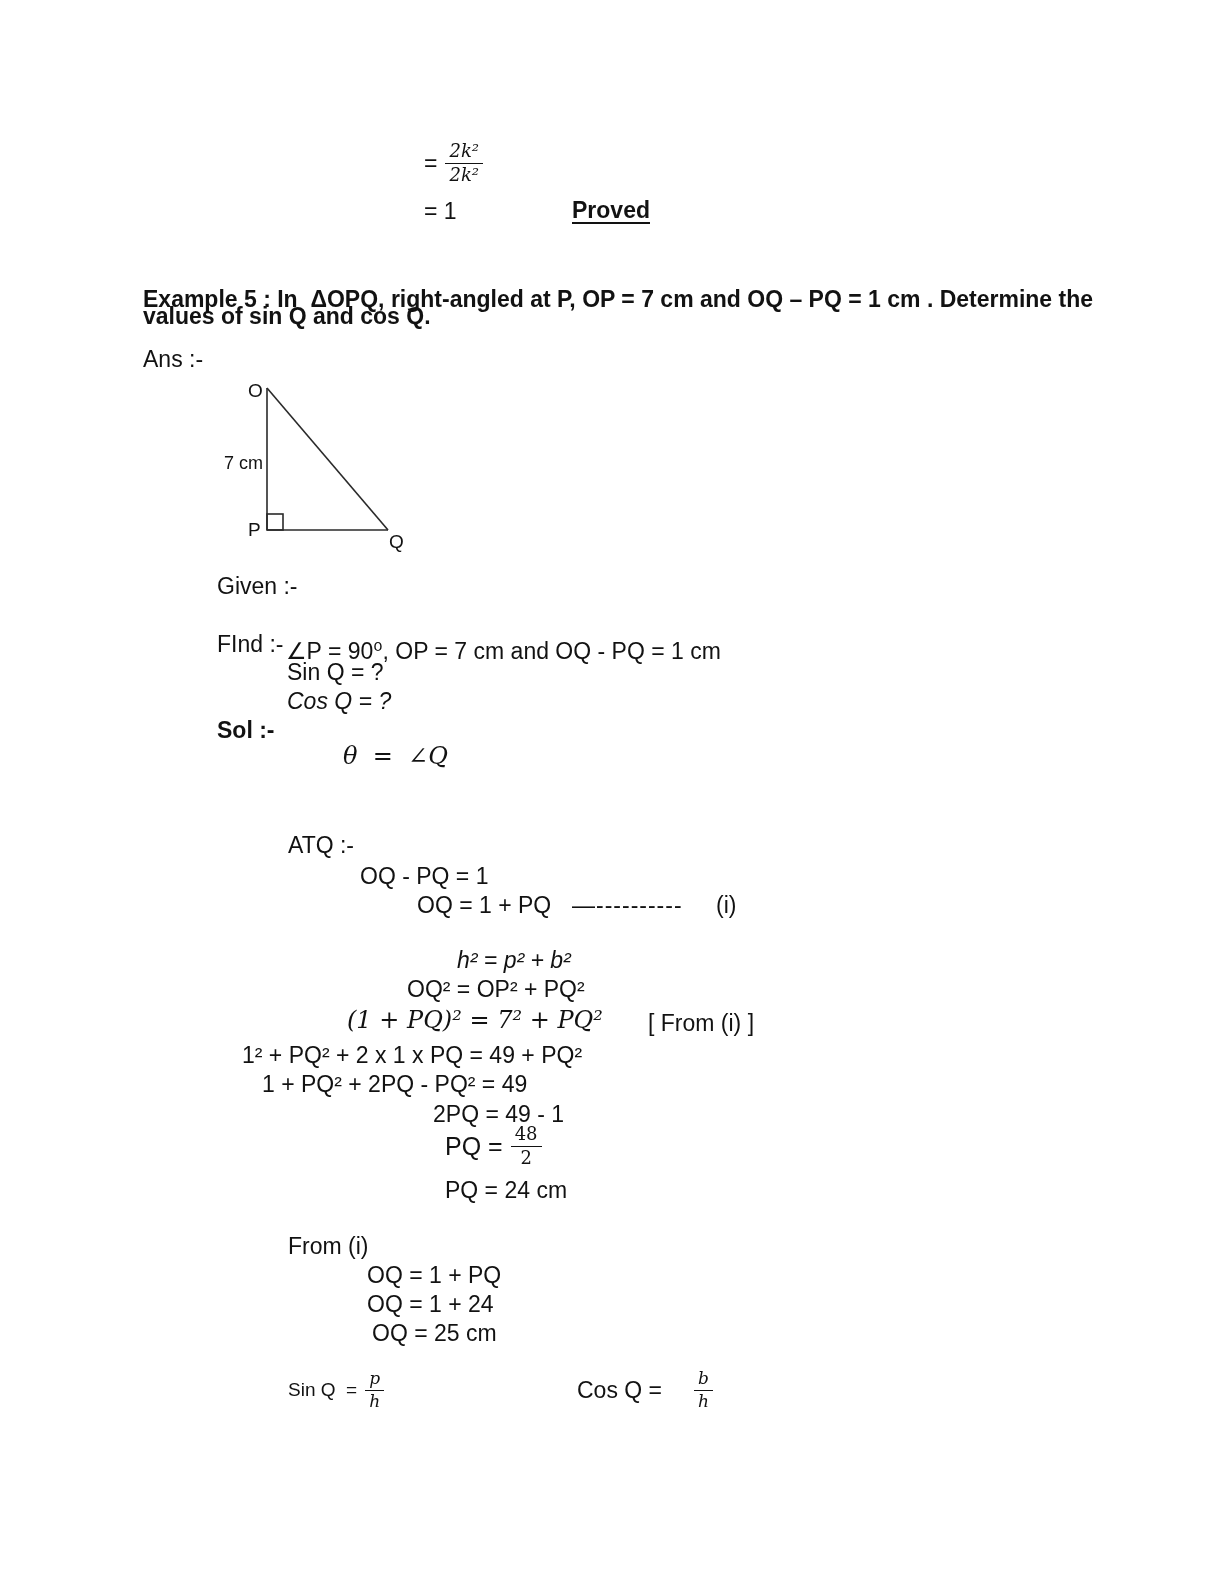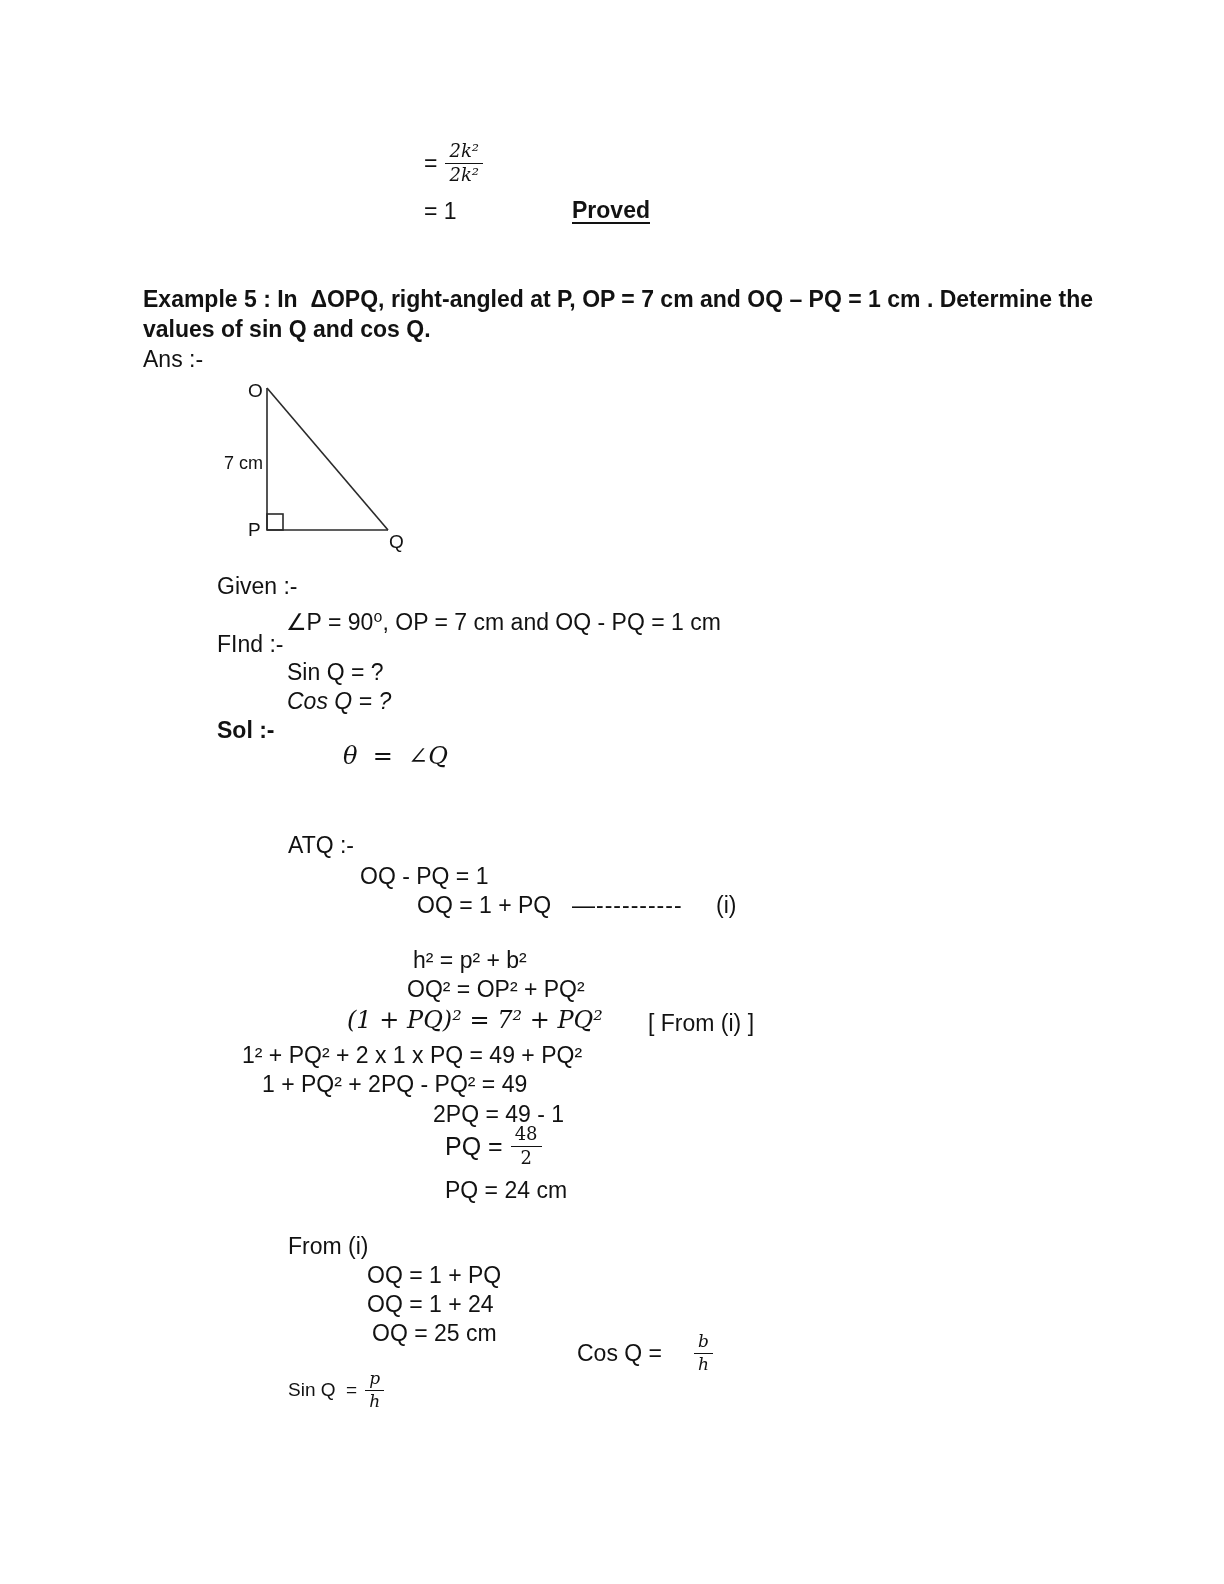--- a/index.html
+++ b/index.html
@@ -37,50 +37,50 @@
     <span style="font-size:23px;">=</span>
     <span class="frac italic">
       <span class="num">2k²</span>
       <span class="den">2k²</span>
     </span>
   </div>
   <div class="t" style="left:424px;top:197px;">= 1</div>
   <div class="t bold underline" style="left:572px;top:196px;">Proved</div>
 
   <div class="t bold" style="left:143px;top:285px;">Example 5 : In  ΔOPQ, right-angled at P, OP = 7 cm and OQ – PQ = 1 cm . Determine the</div>
-  <div class="t bold" style="left:143px;top:315px;text-align:right;">values of sin Q and cos Q.</div>
+  <div class="t bold" style="left:143px;top:302px;text-align:right;">values of sin Q and cos Q.</div>
   <div class="t" style="left:143px;top:345px;">Ans :-</div>
 
   <svg style="position:absolute;left:218px;top:374px;" width="210" height="190" viewBox="0 0 210 190">
     <line x1="49" y1="14" x2="49" y2="156" stroke="#2a2a2a" stroke-width="1.6"></line>
     <line x1="49" y1="156" x2="170" y2="156" stroke="#2a2a2a" stroke-width="1.6"></line>
     <line x1="49" y1="14" x2="170" y2="156" stroke="#2a2a2a" stroke-width="1.6"></line>
     <rect x="49" y="140" width="16" height="16" fill="none" stroke="#2a2a2a" stroke-width="1.6"></rect>
     <text x="30" y="23" font-size="19">O</text>
     <text x="6" y="95" font-size="18">7 cm</text>
     <text x="30" y="162" font-size="19">P</text>
     <text x="171" y="174" font-size="19">Q</text>
   </svg>
 
   <div class="t" style="left:217px;top:572px;">Given :-</div>
-  <div class="t" style="left:286px;top:608px;text-align:center;">∠P = 90⁰, OP = 7 cm and OQ - PQ = 1 cm</div>
+  <div class="t" style="left:286px;top:637px;text-align:center;">∠P = 90⁰, OP = 7 cm and OQ - PQ = 1 cm</div>
   <div class="t" style="left:217px;top:630px;">FInd :-</div>
   <div class="t" style="left:287px;top:658px;">Sin Q = ?</div>
   <div class="t" style="left:287px;top:687px;font-style:italic;">Cos Q = ?</div>
   <div class="t" style="left:217px;top:716px;font-weight:bold;">Sol :-</div>
 
   <div class="t serifmath" style="left:343px;top:741px;">θ  =  ∠Q</div>
 
   <div class="t" style="left:288px;top:831px;">ATQ :-</div>
   <div class="t" style="left:360px;top:862px;">OQ - PQ = 1</div>
   <div class="t" style="left:417px;top:891px;">OQ = 1 + PQ</div>
   <div class="t" style="left:572px;top:891px;letter-spacing:1px;">—----------</div>
   <div class="t" style="left:716px;top:891px;">(i)</div>
 
-  <div class="t" style="left:413px;top:946px;">h² = p² + b²</div>
+  <div class="t" style="left:457px;top:946px;font-style:italic;">h² = p² + b²</div>
   <div class="t" style="left:407px;top:975px;">OQ² = OP² + PQ²</div>
   <div class="t serifmath" style="left:347px;top:1005px;">(1 + PQ)² = 7² + PQ²</div>
   <div class="t" style="left:648px;top:1009px;">[ From (i) ]</div>
   <div class="t" style="left:242px;top:1041px;">1² + PQ² + 2 x 1 x PQ = 49 + PQ²</div>
   <div class="t" style="left:262px;top:1070px;">1 + PQ² + 2PQ - PQ² = 49</div>
   <div class="t" style="left:433px;top:1100px;">2PQ = 49 - 1</div>
 
   <div class="row" style="left:445px;top:1124px;">
     <span style="font-size:25px;white-space:pre;">PQ =</span>
     <span class="frac">
@@ -95,21 +95,21 @@
   <div class="t" style="left:367px;top:1290px;">OQ = 1 + 24</div>
   <div class="t" style="left:372px;top:1319px;">OQ = 25 cm</div>
 
   <div class="row" style="left:288px;top:1369px;">
     <span style="font-size:19px;white-space:pre;">Sin Q  =</span>
     <span class="frac italic small">
       <span class="num">p</span>
       <span class="den">h</span>
     </span>
   </div>
-  <div class="row" style="left:577px;top:1332px;gap:32px;">
+  <div class="row" style="left:577px;top:1369px;gap:32px;">
     <span style="font-size:23px;white-space:pre;">Cos Q =</span>
     <span class="frac italic small">
       <span class="num">b</span>
       <span class="den">h</span>
     </span>
   </div>
 
 </div>
 
 </body></html>

